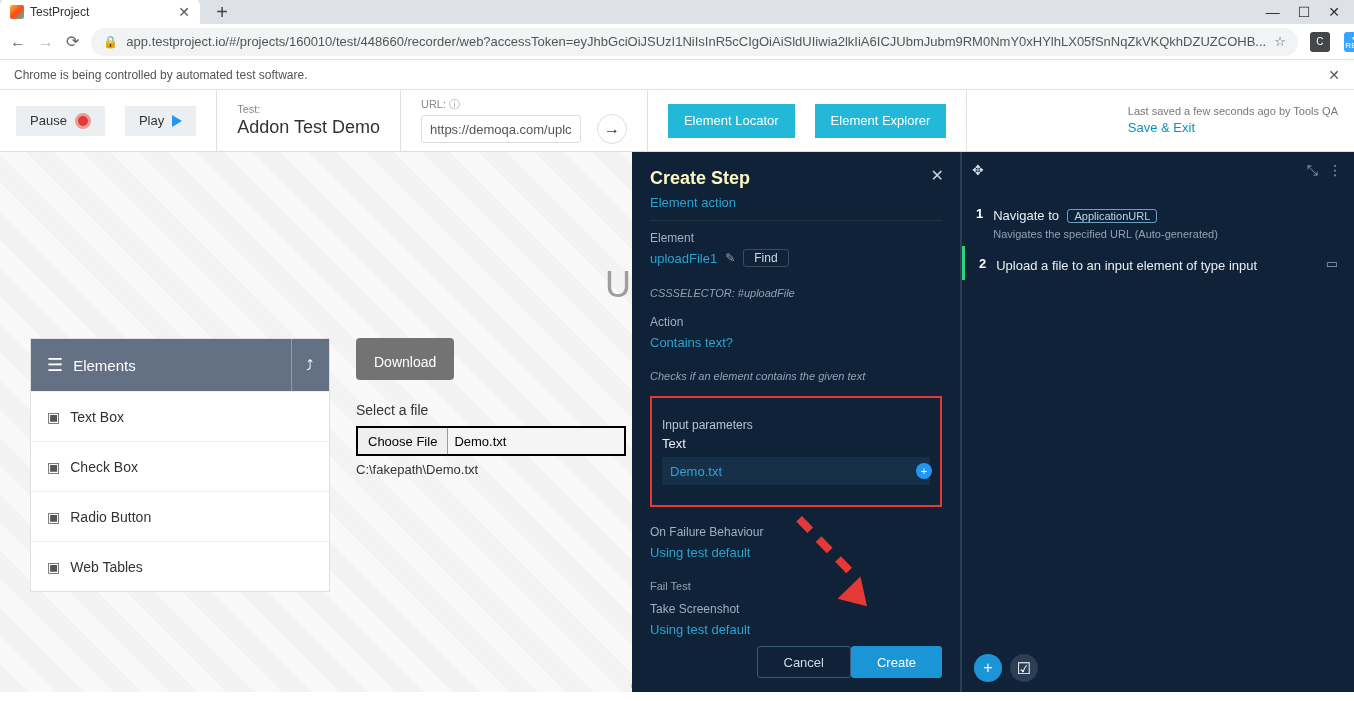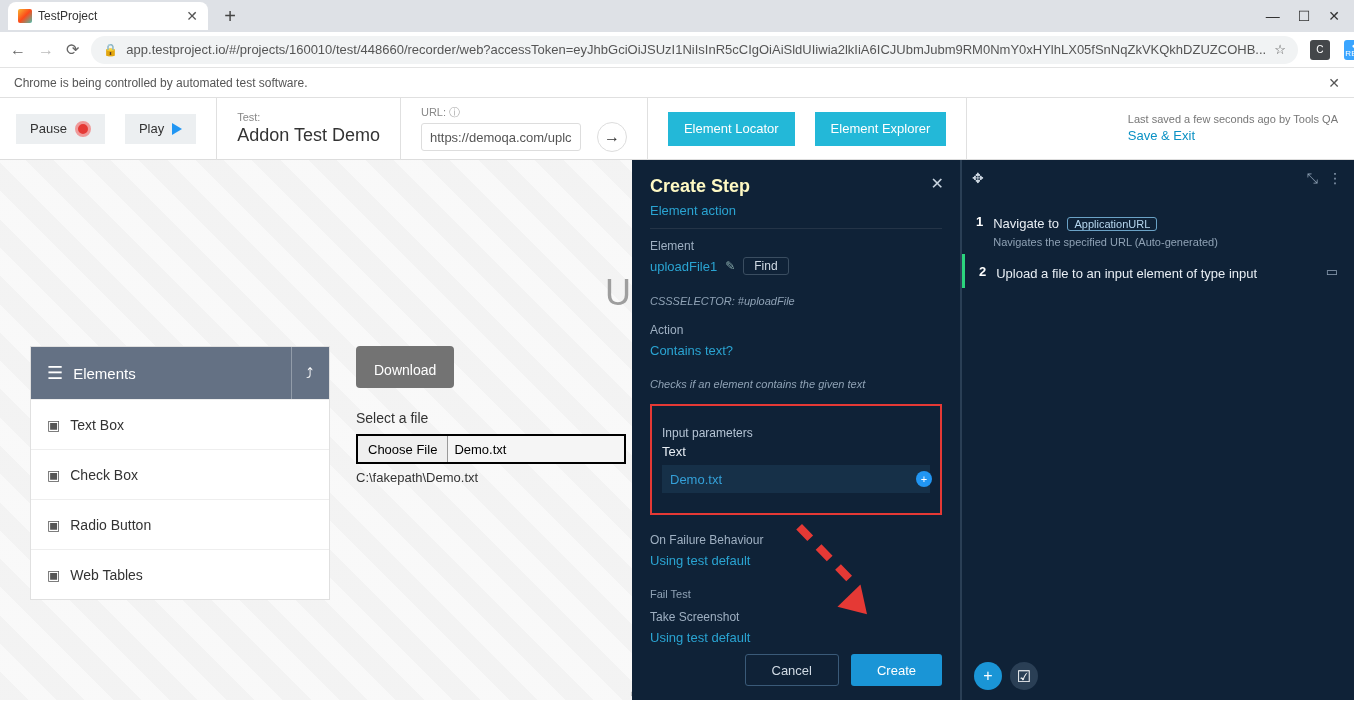--- a/index.html
+++ b/index.html
@@ -1,18 +1,18 @@
 <!DOCTYPE html>
 <html><head>
 <meta charset="utf-8">
 <style>
 *{margin:0;padding:0;box-sizing:border-box;font-family:Arial,Helvetica,sans-serif}
 body{width:1354px;height:701px;background:#fff;overflow:hidden;position:relative}
 
-.tab-strip{height:32px;background:#dee1e6;display:flex;align-items:center;padding-left:8px}
+.tab-strip{height:24px;background:#dee1e6;display:flex;align-items:center;padding-left:0}
 .tab{background:#fff;height:28px;width:200px;border-radius:8px 8px 0 0;display:flex;align-items:center;padding:0 10px;font-size:12px;color:#333;gap:6px}
 .tab .favicon{width:14px;height:14px;border-radius:2px;background:linear-gradient(135deg,#f7b733,#fc4a1a,#4abdac);}
 .tab .close{margin-left:auto;color:#555;font-size:14px}
 .newtab{margin-left:10px;color:#444;font-size:20px;width:24px;text-align:center;cursor:pointer}
 .win-controls{margin-left:auto;display:flex;gap:18px;padding-right:14px;color:#333;font-size:14px}
 .addr-bar{height:36px;background:#fff;display:flex;align-items:center;padding:0 10px;gap:12px;border-bottom:1px solid #e3e3e3}
 .addr-bar .nav-btn{color:#666;font-size:16px;width:20px;text-align:center}
 .addr-bar .url-box{flex:1;height:28px;background:#f1f3f4;border-radius:14px;display:flex;align-items:center;padding:0 12px;font-size:13px;color:#555;gap:8px}
 .addr-bar .url-box .lock{font-size:12px}
 .addr-bar .right-icons{display:flex;gap:14px;align-items:center;color:#555;font-size:16px}
@@ -63,21 +63,21 @@
 .dark-panel .sec-lbl{font-size:12px;color:#9fb0c2;margin-top:10px}
 .dark-panel .row{display:flex;align-items:center;gap:8px;margin-top:4px}
 .dark-panel .pencil{font-size:12px;color:#8aa}
 .dark-panel .find{border:1px solid #3a4d60;padding:1px 10px;font-size:12px;color:#d0dae4;border-radius:3px}
 .dark-panel .sub{font-style:italic;font-size:11px;color:#8fa2b5;margin-top:20px}
 .highlight-box{border:2px solid #e53935;padding:20px 10px;margin-top:14px}
 .highlight-box .h-lbl{font-size:12px;color:#b5c4d4}
 .highlight-box .h-text{font-size:13px;color:#e8eef4;margin-top:4px}
 .param-input{margin-top:6px;height:28px;background:#163048;border:none;width:100%;padding:0 8px;color:#34a0d8;font-size:13px;display:flex;align-items:center;position:relative}
 .param-input .plus{position:absolute;right:-2px;top:50%;transform:translateY(-50%);width:16px;height:16px;border-radius:50%;background:#2196f3;color:#fff;font-size:11px;display:flex;align-items:center;justify-content:center}
-.dark-panel .foot-btns{position:absolute;bottom:14px;left:18px;right:18px;display:flex;gap:12px;justify-content:flex-end}
+.dark-panel .foot-btns{position:absolute;bottom:14px;left:18px;right:18px;display:flex;justify-content:flex-end}
 .dark-panel .cbtn{height:32px;padding:0 26px;font-size:13px;border-radius:3px;cursor:pointer}
 .dark-panel .cancel{background:transparent;border:1px solid #3a5a78;color:#d0dae4}
 .dark-panel .create{background:#1a95d6;border:none;color:#fff}
 
 .steps-panel{position:absolute;top:0;left:960px;right:0;height:100%;background:#0f2237;color:#d0dae4;border-left:2px solid #2a3f55;padding:10px 0 0 0}
 .steps-panel .top-ic{position:absolute;top:10px;left:10px;color:#d0dae4;font-size:14px}
 .steps-panel .top-right{position:absolute;top:10px;right:12px;color:#8fa2b5;font-size:14px;display:flex;gap:10px}
 .step{display:flex;gap:10px;padding:10px 14px 6px 14px;position:relative}
 .step .num{font-weight:bold;color:#fff;font-size:13px}
 .step .s-title{font-size:13px;color:#e8eef4}

